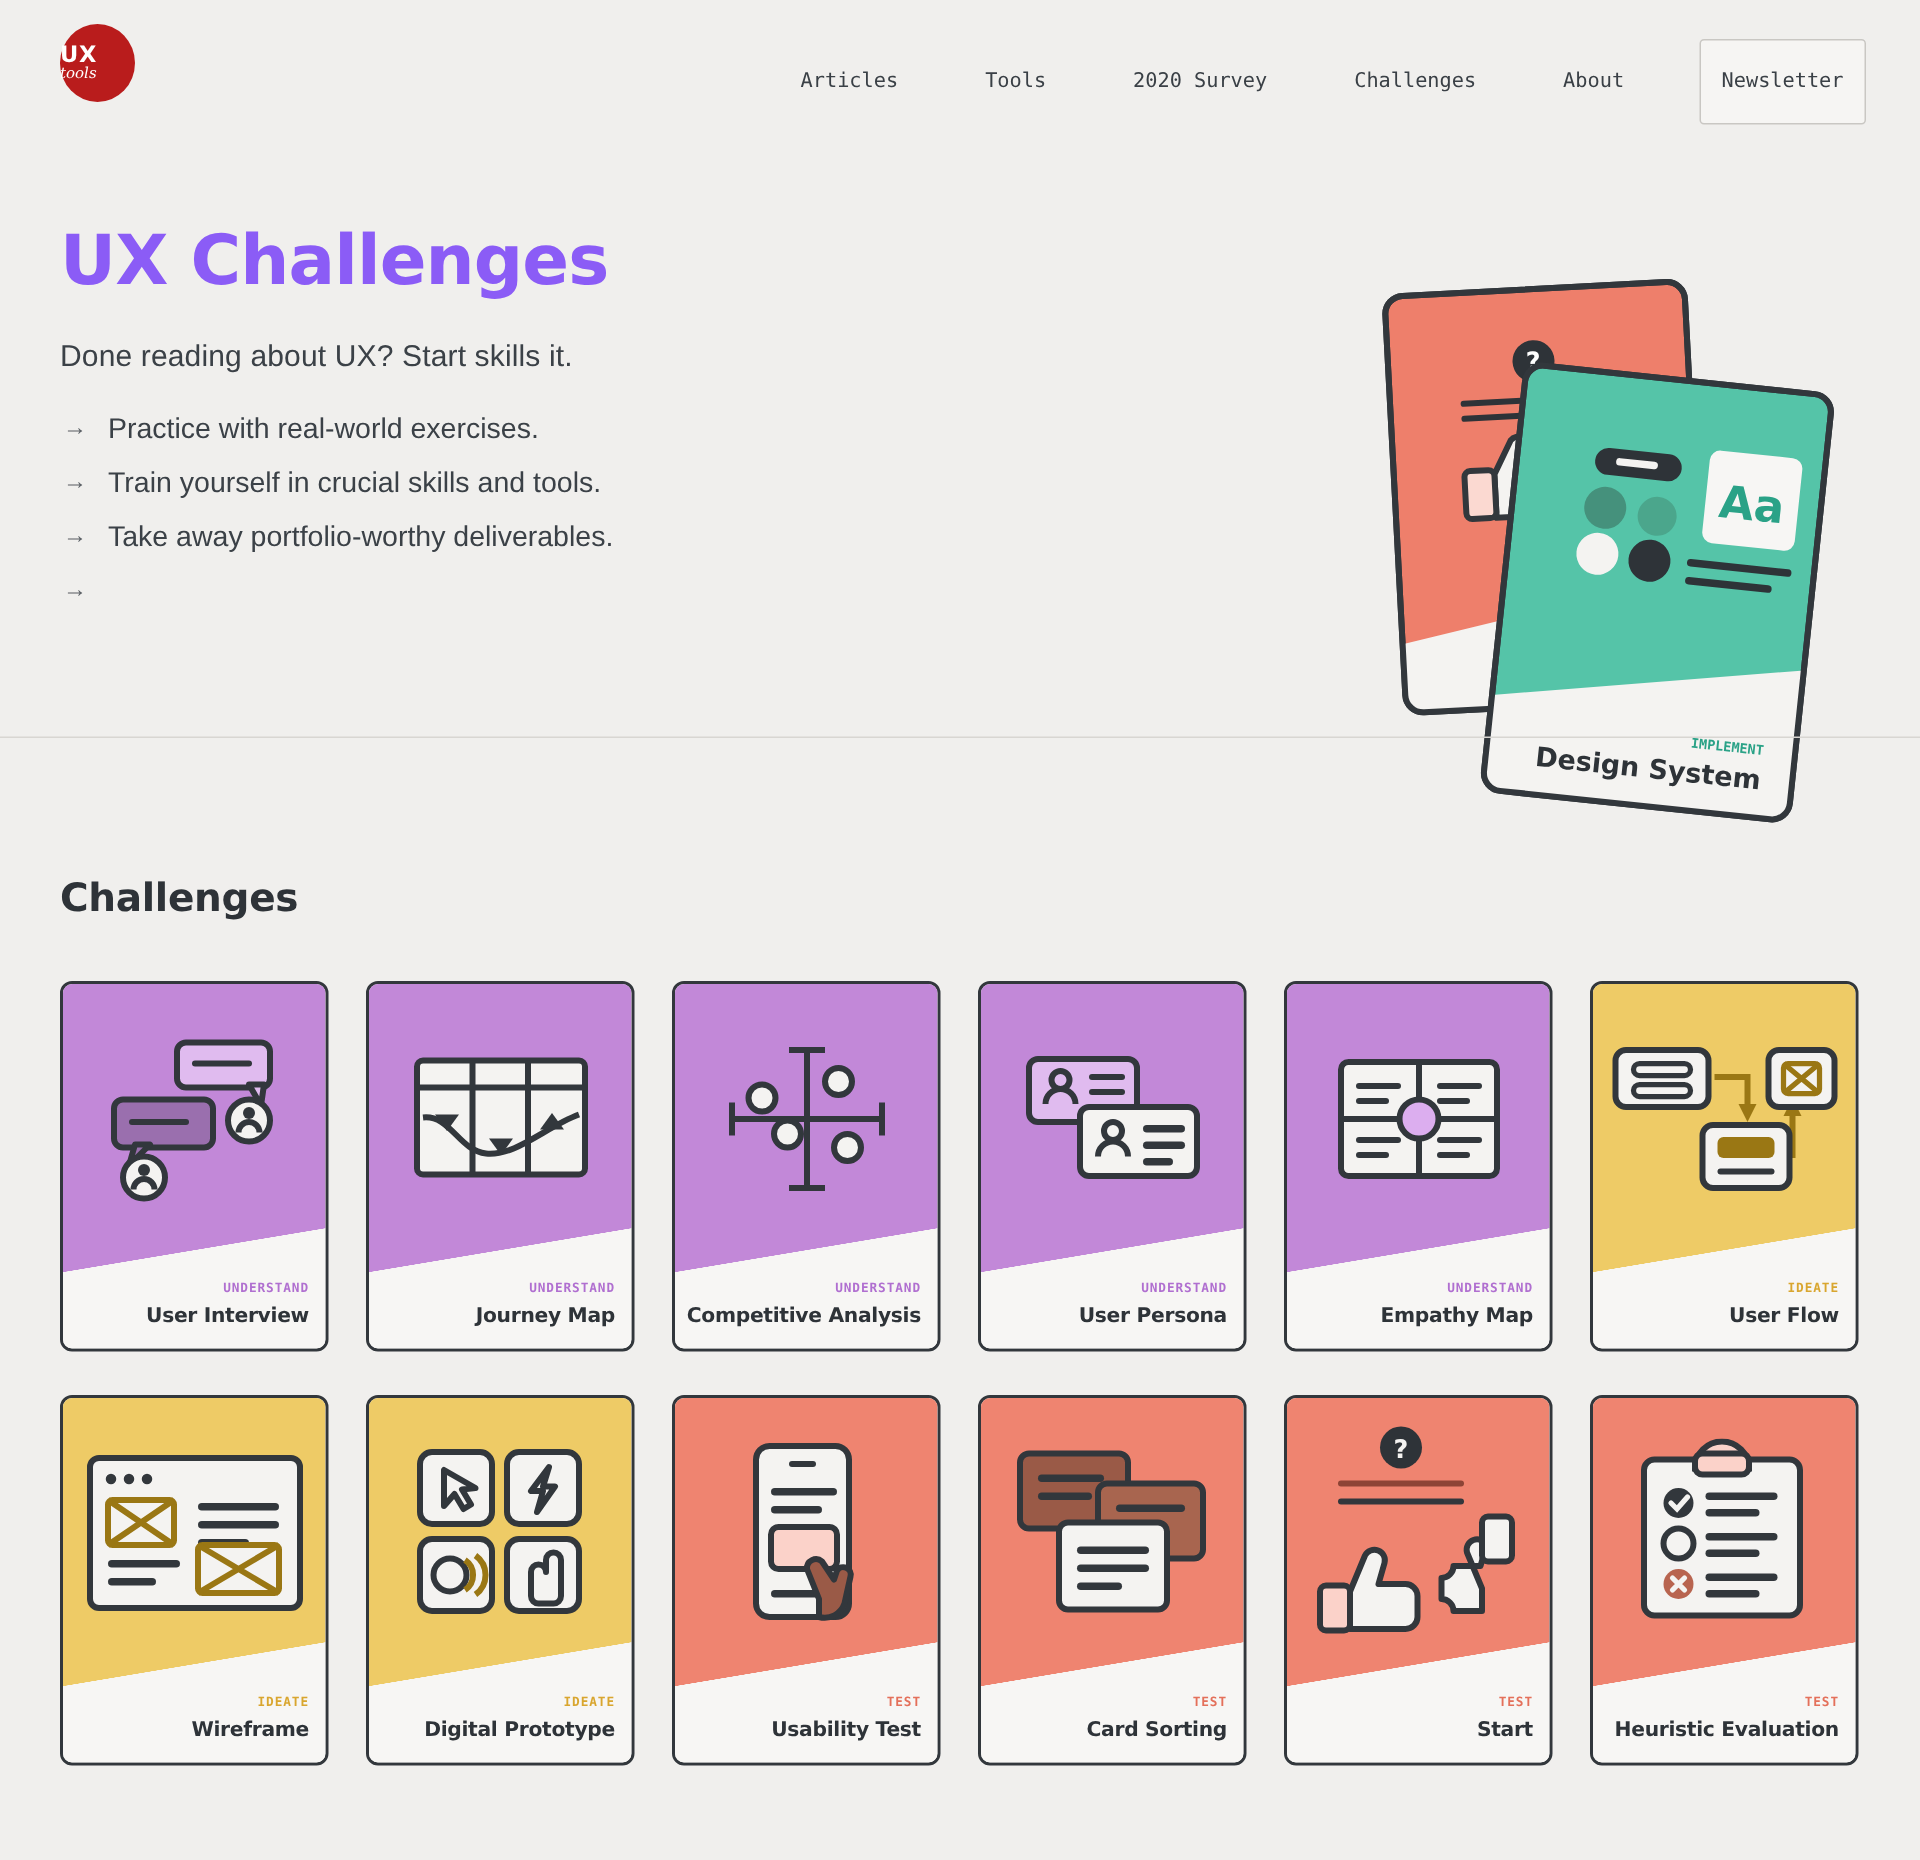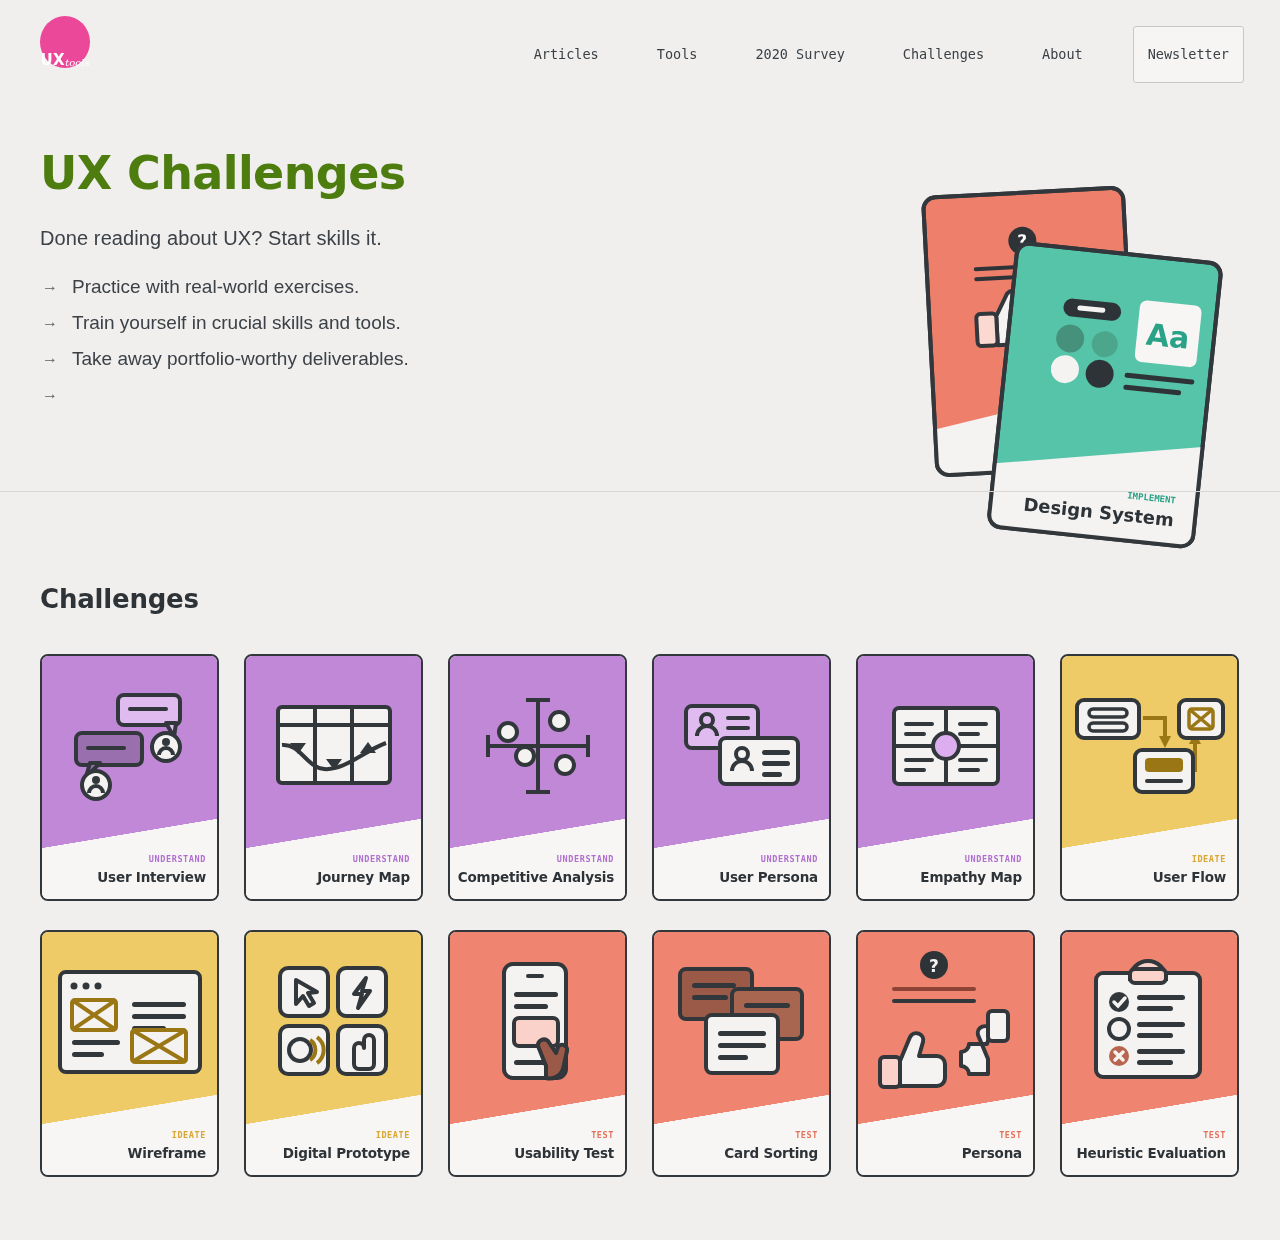--- a/index.html
+++ b/index.html
@@ -17,23 +17,23 @@
   
   .site-header {
     position: absolute; top: 0; left: 0;
     width: 1280px; height: 84px;
     display: flex; align-items: center;
   }
   .logo {
     position: absolute; left: 40px; top: 16px;
     width: 50px; height: 52px;
     border-radius: 50%;
-    background: #ec4899;
-    display: flex; 
-    align-items: flex-end; justify-content: center;
+    background: #b91c1c;
+    display: flex; flex-direction: column;
+    align-items: flex-start; justify-content: center;
     color: #ffffff;
     line-height: 1;
     user-select: none;
   }
   .logo-ux {
     font-family: "DejaVu Sans", sans-serif;
     font-weight: bold; font-size: 15px;
     letter-spacing: .5px;
   }
   .logo-tools {
@@ -67,21 +67,21 @@
   }
 
   
   .hero { position: absolute; top: 0; left: 0; width: 1280px; height: 492px; }
   .hero-text { position: absolute; left: 40px; top: 148px; width: 620px; }
   .hero-title {
     font-family: "DejaVu Sans", sans-serif;
     font-weight: bold;
     font-size: 46px;
     letter-spacing: -0.6px;
-    color: #4d7c0f;
+    color: #8b5cf6;
     line-height: 1.1;
   }
   .hero-sub {
     margin-top: 28px;
     font-size: 20px;
     color: #3b4147;
     letter-spacing: .1px;
   }
   .hero-list { margin-top: 26px; list-style: none; }
   .hero-list li {
@@ -466,21 +466,21 @@
         <rect x="16" y="38" width="84" height="4" rx="2" fill="#8d4436"></rect>
         <rect x="16" y="50" width="84" height="4" rx="2" fill="#32373c"></rect>
         <path d="M24 112 l10 -24 a7 7 0 0 1 13 5 l-4 14 h18 a8 8 0 0 1 8 8 v14 a8 8 0 0 1 -8 8 H24 Z" fill="#f4f3f1" stroke="#32373c" stroke-width="4" stroke-linejoin="round"></path>
         <rect x="4" y="108" width="20" height="30" rx="4" fill="#fbd2c9" stroke="#32373c" stroke-width="4"></rect>
         <path d="M112 66 l-10 24 a7 7 0 0 0 13 5 l-4 -14 h-18 a8 8 0 0 0 -8 -8 v-14 a8 8 0 0 0 8 -8 h19 Z" fill="#f4f3f1" stroke="#32373c" stroke-width="4" stroke-linejoin="round" transform="translate(0,16) scale(1,-1) translate(0,-160)"></path>
         <rect x="112" y="62" width="20" height="30" rx="4" fill="#f4f3f1" stroke="#32373c" stroke-width="4"></rect>
             </svg>
           </div>
           <div class="card-meta">
             <span class="card-tag" style="color: rgb(228, 112, 90);">TEST</span>
-            <span class="card-name">Persona</span>
+            <span class="card-name">Start</span>
           </div>
         </div>
         <div class="card">
           <div class="card-fill" style="background: linear-gradient(170.5deg, rgb(239, 132, 112) 0%, rgb(239, 132, 112) 70.5%, rgb(247, 246, 244) 70.6%, rgb(247, 246, 244) 100%);"></div>
           <div class="card-art">
             <svg width="116" height="126" viewBox="0 0 116 126">
         <rect x="4" y="14" width="104" height="104" rx="7" fill="#f4f3f1" stroke="#32373c" stroke-width="4"></rect>
         <path d="M38 20 a18 18 0 0 1 36 0 Z" fill="#fbd2c9" stroke="#32373c" stroke-width="4"></path>
         <rect x="38" y="10" width="36" height="14" rx="5" fill="#fbd2c9" stroke="#32373c" stroke-width="4"></rect>
         <circle cx="27" cy="43" r="10" fill="#32373c"></circle>

